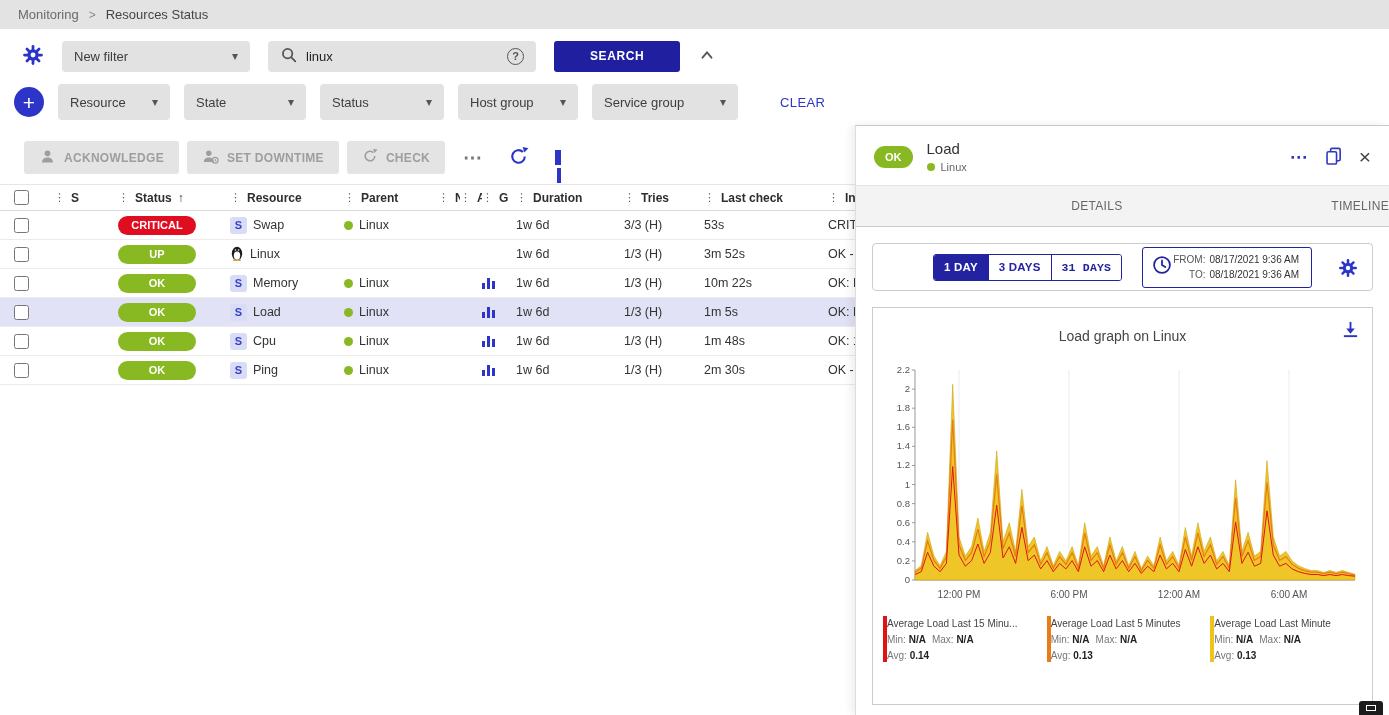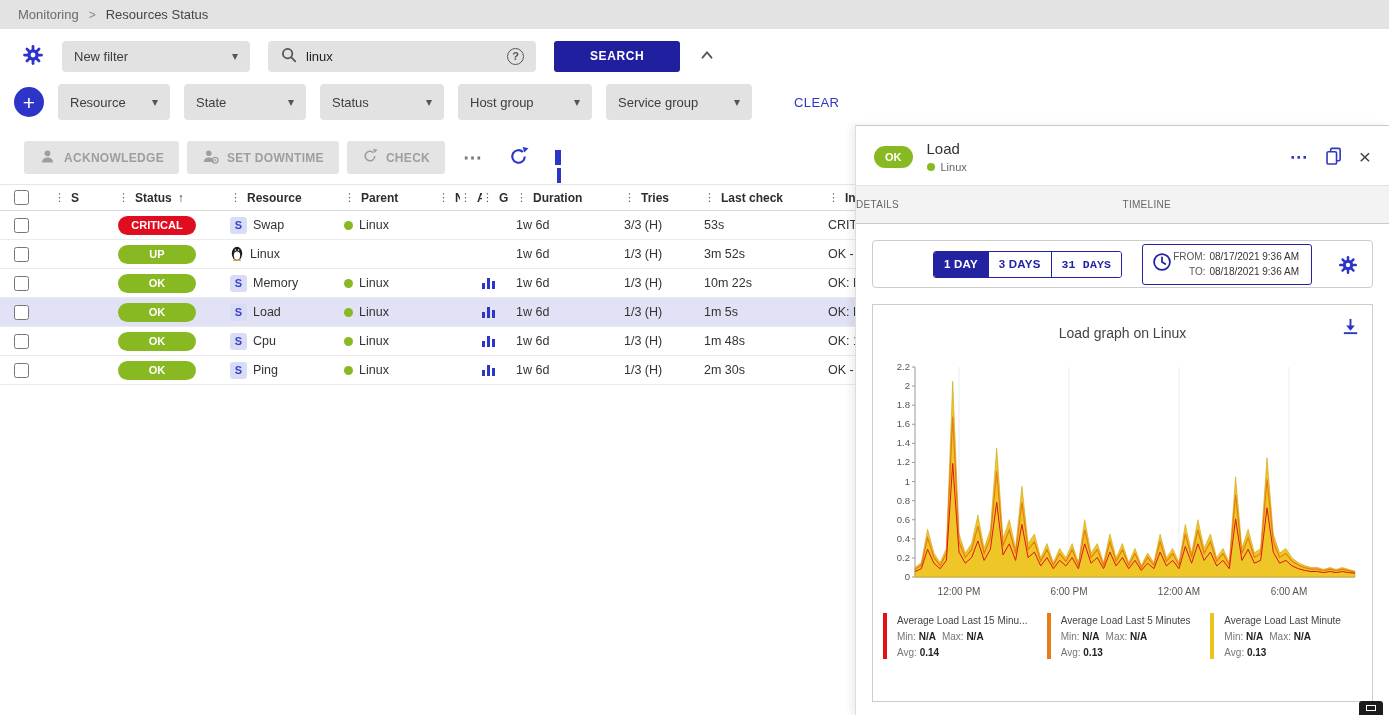--- a/index.html
+++ b/index.html
@@ -20,21 +20,21 @@
   .select-pill { background:#e2e2e2; border-radius:4px; height:31px; display:flex; align-items:center; padding:0 12px; color:#3d3d3d; font-size:13px; cursor:pointer; }
   .select-pill .caret { margin-left:auto; color:#555; font-size:12px; padding-left:10px; }
   .newfilter { width:188px; }
   .searchbox { width:268px; gap:8px; }
   .searchbox input { background:transparent; border:none; outline:none; flex:1; font-size:13px; color:#222; font-family:"Liberation Sans",sans-serif; min-width:0; }
   .help-badge { width:17px; height:17px; border:1.5px solid #555; border-radius:50%; color:#555; font-size:11px; font-weight:bold; display:flex; align-items:center; justify-content:center; flex-shrink:0; }
   .btn-search { background:#1f1fa0; color:#fff; border:none; height:31px; padding:0 36px; font-size:12px; font-weight:bold; letter-spacing:.6px; border-radius:3px; cursor:pointer; }
   .filter-row2 { gap:14px; height:42px; margin-top:6px; }
   .plus-btn { width:30px; height:30px; border-radius:50%; background:#2d35c8; color:#fff; font-size:21px; line-height:1; display:flex; align-items:center; justify-content:center; border:none; cursor:pointer; flex-shrink:0; }
   .criteria { height:36px; }
-  .w-resource{width:112px}.w-state{width:122px}.w-status{width:124px}.w-hostgroup{width:134px}.w-servicegroup{width:146px}
+  .w-resource{width:112px}.w-state{width:122px}.w-status{width:124px}.w-hostgroup{width:120px}.w-servicegroup{width:146px}
   .clear-link { color:#2d35c8; font-size:13px; letter-spacing:.4px; margin-left:28px; background:none; border:none; cursor:pointer; }
   
   .toolbar { display:flex; align-items:center; gap:8px; padding:12px 14px 10px 24px; }
   .btn-disabled { background:#e4e4e4; color:#9e9e9e; height:33px; border:none; border-radius:3px; display:flex; align-items:center; gap:8px; padding:0 15px; font-size:12px; font-weight:bold; letter-spacing:.3px; cursor:default; }
   .more-btn { color:#777; font-size:19px; font-weight:bold; background:none; border:none; padding:0 10px; cursor:pointer; }
   .pause-btn span { display:inline-block; width:4px; height:15px; background:#2d35c8; margin:0 2px; }
   
   .rtable { margin:0; }
   .thead, .trow { display:flex; align-items:center; padding-left:14px; }
   .thead { height:27px; font-size:12px; font-weight:bold; color:#2e2e2e; border-top:1px solid #e6e6e6; border-bottom:1px solid #dadada; }
@@ -60,38 +60,38 @@
   .panel-header { display:flex; align-items:center; gap:14px; padding:14px 18px 12px 18px; }
   .ok-pill { background:#88b922; color:#fff; font-size:11px; font-weight:bold; border-radius:12px; padding:5px 11px; }
   .ph-text { display:flex; flex-direction:column; gap:4px; }
   .panel-title { font-size:15px; color:#333; }
   .panel-sub { display:flex; align-items:center; gap:6px; font-size:11px; color:#666; }
   .panel-sub .dot { width:8px; height:8px; }
   .ph-actions { margin-left:auto; display:flex; align-items:center; gap:16px; }
   .ph-more { color:#3038c0; font-size:18px; font-weight:bold; }
   .ph-close { color:#444; font-size:21px; line-height:1; }
   .panel-tabs { display:flex; background:#f3f3f3; border-top:1px solid #e3e3e3; border-bottom:1px solid #ccc; }
-  .tab { flex:1; text-align:left; padding:13px 0 11px; font-size:10px; color:#666; letter-spacing:.3px; cursor:pointer; border-bottom:2px solid transparent; }
+  .tab { flex:1; text-align:right; padding:13px 0 11px; font-size:12px; color:#666; letter-spacing:.3px; cursor:pointer; border-bottom:2px solid transparent; }
   .tab.active { color:#2323a2; border-bottom-color:#2323a2; }
   .panel-body { flex:1; padding:16px 16px 0; overflow:hidden; }
   .time-card { border:1px solid #ccc; border-radius:4px; height:48px; display:flex; align-items:center; justify-content:center; gap:20px; position:relative; }
   .btn-group { display:flex; border:1px solid #2323a2; border-radius:3px; overflow:hidden; }
   .tbtn { padding:6px 10px; font-size:11.5px; font-weight:bold; letter-spacing:.2px; color:#2323a2; background:#fff; border:none; border-right:1px solid #2323a2; cursor:pointer; }
   .tbtn:last-child { border-right:none;font-family:Liberation Mono, monospace; }
   .tbtn.active { background:#2323a2; color:#fff; }
   .fromto { display:flex; align-items:center; border:1px solid #23239f; border-radius:3px; padding:4px 12px 4px 8px; cursor:pointer; }
   .ft-lines { font-size:10px; color:#333; line-height:1.55; text-align:right; }
   .ft-lines .lab { color:#555; margin-right:4px; }
   .time-gear { position:absolute; right:14px; top:14px; }
   .graph-card { border:1px solid #ccc; border-radius:0; margin-top:16px; height:398px; position:relative; padding:8px; }
   .graph-title { text-align:center; font-size:14px; color:#454545; margin-top:12px; }
   .dl-btn { position:absolute; right:12px; top:12px; }
   .chart-wrap { margin-top:14px; }
   .legend { display:flex; gap:12px; margin-top:6px; padding:0 2px; }
-  .litem { display:flex; gap:10px; width:156px; min-width:0; }
+  .litem { display:flex; gap:0; width:156px; min-width:0; }
   .lbar { width:4px; height:46px; flex-shrink:0; }
   .ltext { font-size:10px; color:#555; line-height:1.6; min-width:0; }
   .lname { color:#444; white-space:nowrap; overflow:hidden; display:block; }
   .ltext b { color:#222; font-weight:bold; margin-right:6px; }
   .llab { color:#777; }
   
   .fwidget { position:absolute; right:6px; bottom:0; width:24px; height:14px; background:#1c1c1c; border-radius:3px 3px 0 0; z-index:9; display:flex; align-items:center; justify-content:center; }
   .fwidget i { display:block; width:10px; height:6px; border:1.5px solid #fff; }
 </style>
 </head>

